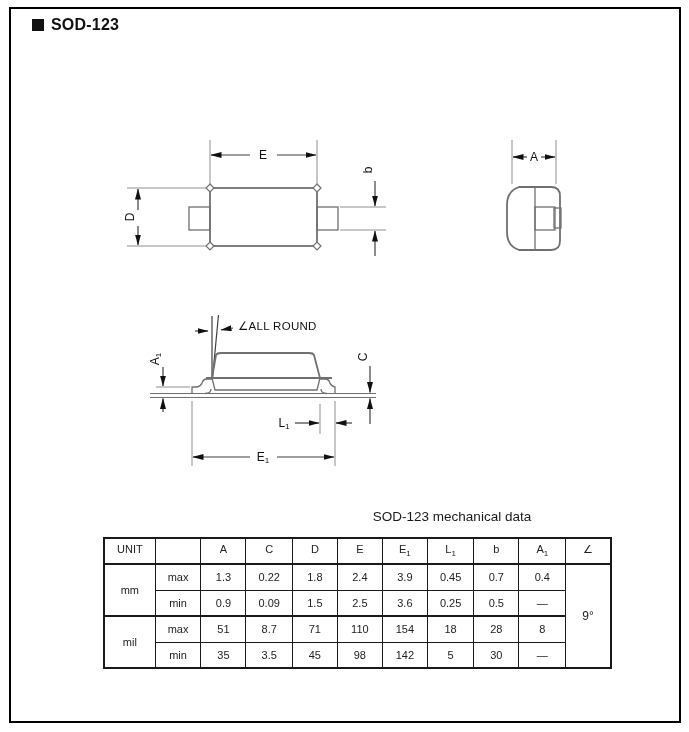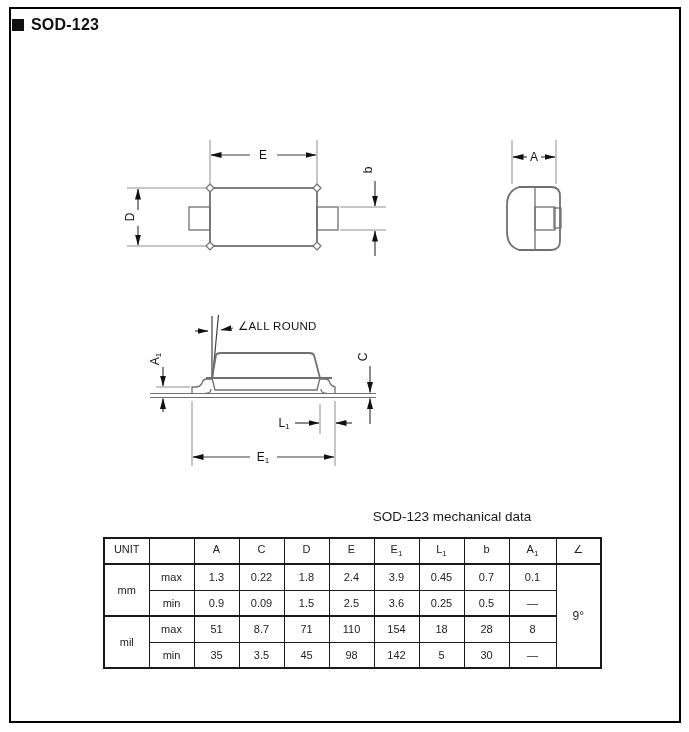--- a/index.html
+++ b/index.html
@@ -6,21 +6,21 @@
   .page {
     position:relative; width:689px; height:732px; background:#fff;
     font-family:"Liberation Sans","DejaVu Sans",sans-serif; color:#111;
     overflow:hidden;
   }
   .frame {
     position:absolute; left:9px; top:7px; width:672px; height:716px;
     border:2px solid #000; box-sizing:border-box;
   }
   .title-block {
-    position:absolute; left:12px; top:16px;
+    position:absolute; left:32px; top:16px;
     display:flex; align-items:center; gap:7px;
   }
   .title-square { width:12px; height:12px; background:#111; }
   .title-text { font-size:16px; font-weight:700; letter-spacing:.2px; }
 
   svg text { font-family:"Liberation Sans","DejaVu Sans",sans-serif; }
   .lbl { font-size:12px; fill:#111; }
   .lbl-sm { font-size:11.5px; fill:#111; letter-spacing:.3px; }
   .ext  { stroke:#8f8f8f; stroke-width:1; fill:none; }
   .dim  { stroke:#3f3f3f; stroke-width:1.2; fill:none; }
@@ -33,21 +33,21 @@
     position:absolute; left:302px; top:509px; width:300px;
     text-align:center; font-size:13.5px; color:#1a1a1a;
   }
   table.mech {
     position:absolute; left:103px; top:537px;
     border-collapse:collapse; table-layout:fixed;
     border:2px solid #1a1a1a; font-size:11px; color:#222;
   }
   table.mech td {
     border:1px solid #1a1a1a; text-align:center; vertical-align:middle;
-    height:26px; padding:0 6px; box-sizing:border-box;
+    height:26px; padding:0 12px; box-sizing:border-box;
   }
   table.mech tr.hdr td { border-bottom:2px solid #1a1a1a; }
   table.mech tr.grp td { border-top:2px solid #1a1a1a; }
   table.mech sub { font-size:8px; }
 </style>
 </head>
 <body>
 
 <div class="page">
   <div class="frame"></div>
@@ -203,21 +203,21 @@
     <tr>
       <td rowspan="2">mm</td>
       <td>max</td>
       <td>1.3</td>
       <td>0.22</td>
       <td>1.8</td>
       <td>2.4</td>
       <td>3.9</td>
       <td>0.45</td>
       <td>0.7</td>
-      <td>0.1</td>
+      <td>0.4</td>
       <td rowspan="4" style="font-size:12px;">9°</td>
     </tr>
     <tr>
       <td>min</td>
       <td>0.9</td>
       <td>0.09</td>
       <td>1.5</td>
       <td>2.5</td>
       <td>3.6</td>
       <td>0.25</td>

